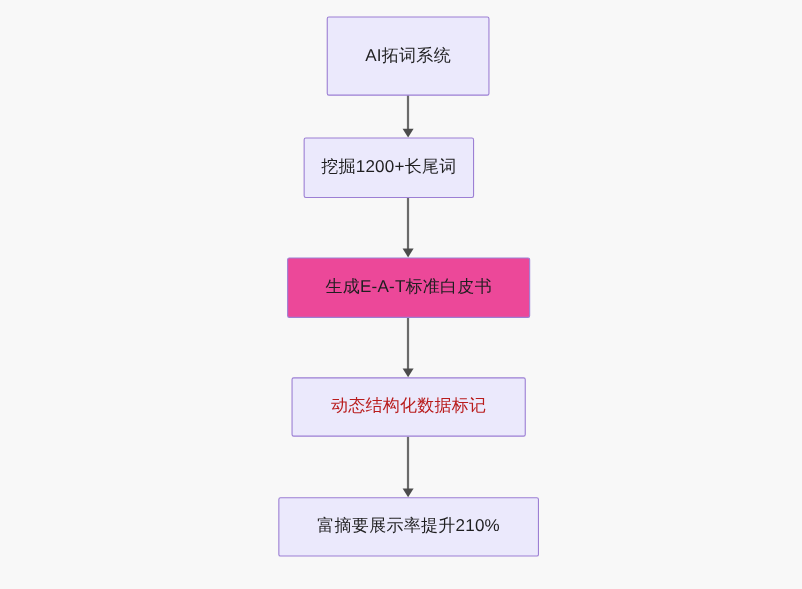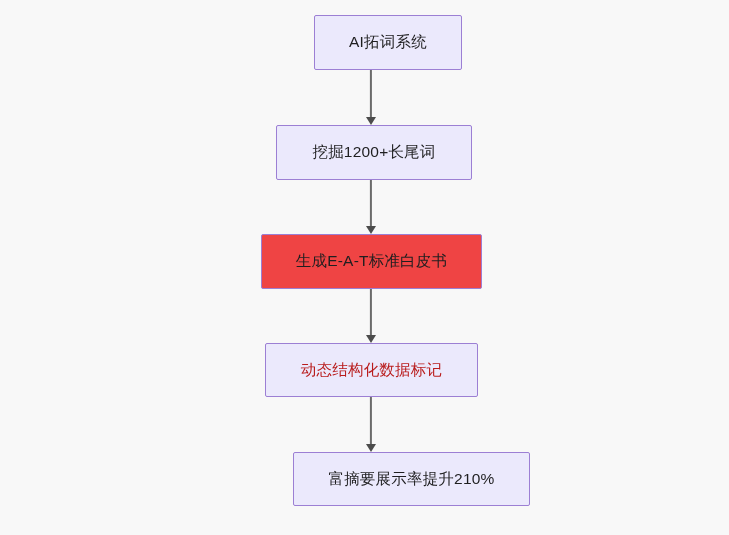--- a/index.html
+++ b/index.html
@@ -75,28 +75,28 @@
       <div class="connector-head" style="top: 45.5px;"></div>
     </div>
     <div class="connector" style="left: 371px; top: 289px; height: 54px;">
       <div class="connector-line" style="height: 46.5px; background: rgb(107, 107, 107);"></div>
       <div class="connector-head" style="top: 45.5px;"></div>
     </div>
     <div class="connector" style="left: 371px; top: 397px; height: 55px;">
       <div class="connector-line" style="height: 47.5px; background: rgb(107, 107, 107);"></div>
       <div class="connector-head" style="top: 46.5px;"></div>
     </div>
-    <div class="node" style="left: 297px; top: 15px; width: 148px; height: 55px; background: rgb(235, 233, 252); border-color: rgb(156, 127, 212); margin-left: 17px;">
+    <div class="node" style="left: 297px; top: 15px; width: 148px; height: 72px; background: rgb(235, 233, 252); border-color: rgb(156, 127, 212);">
       <span class="node-label" style="color: rgb(31, 31, 32);">AI拓词系统</span>
     </div>
-    <div class="node" style="left: 276px; top: 125px; width: 196px; height: 55px; background: rgb(235, 233, 252); border-color: rgb(156, 127, 212);">
+    <div class="node" style="left: 276px; top: 125px; width: 155px; height: 55px; background: rgb(235, 233, 252); border-color: rgb(156, 127, 212);">
       <span class="node-label" style="color: rgb(31, 31, 32);">挖掘1200+长尾词</span>
     </div>
-    <div class="node" style="left: 261px; top: 234px; width: 221px; height: 55px; background: #ef4444; border-color: rgb(156, 127, 212);">
+    <div class="node" style="left: 261px; top: 234px; width: 221px; height: 55px; background: #ec4899; border-color: rgb(156, 127, 212);">
       <span class="node-label" style="color: rgb(31, 31, 32);">生成E-A-T标准白皮书</span>
     </div>
     <div class="node" style="left: 265px; top: 343px; width: 213px; height: 54px; background: rgb(235, 233, 252); border-color: rgb(156, 127, 212);">
       <span class="node-label" style="color: #b91c1c;">动态结构化数据标记</span>
     </div>
-    <div class="node" style="left: 253px; top: 452px; width: 237px; height: 54px; background: rgb(235, 233, 252); border-color: rgb(156, 127, 212); margin-left: 40px;">
+    <div class="node" style="left: 253px; top: 452px; width: 237px; height: 54px; background: rgb(235, 233, 252); border-color: rgb(156, 127, 212);">
       <span class="node-label" style="color: rgb(31, 31, 32);">富摘要展示率提升210%</span>
     </div>
   </div>
 
 </body></html>

